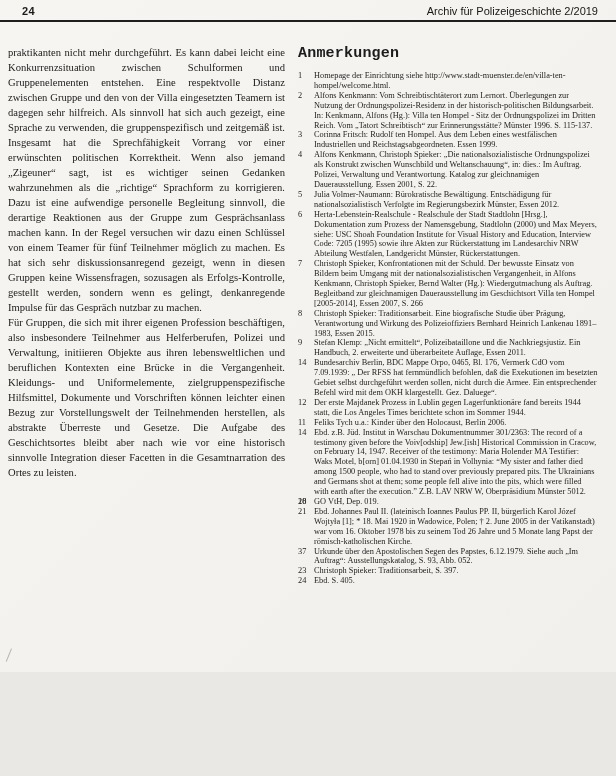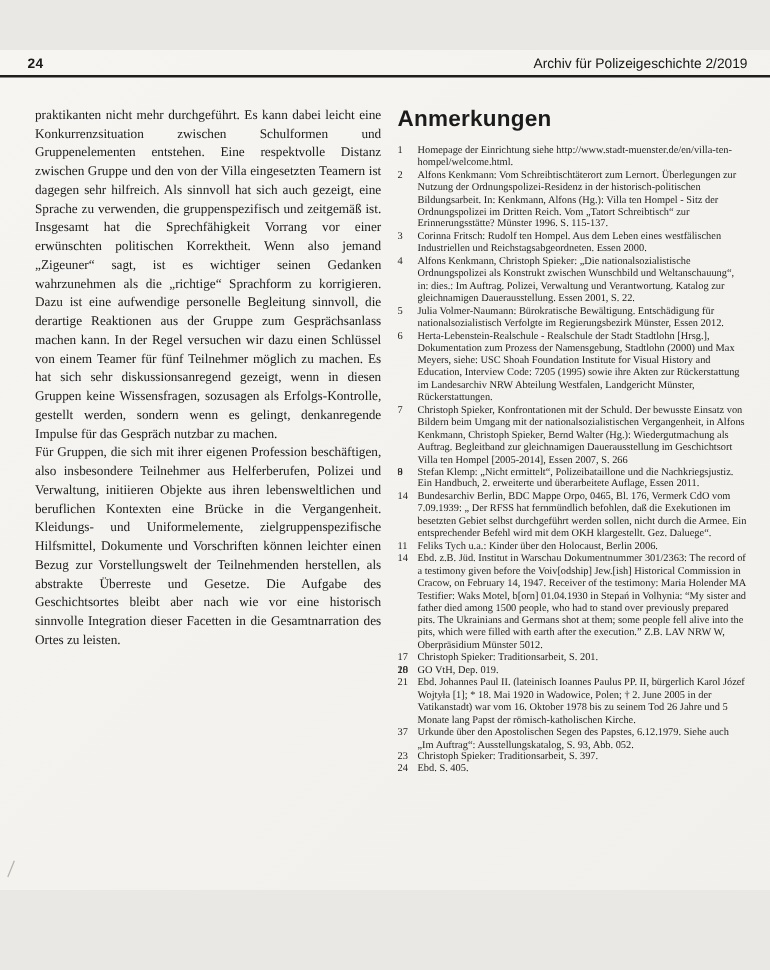--- a/index.html
+++ b/index.html
@@ -8,21 +8,20 @@
     background: #e9e8e5;
   }
   .page {
     position: relative;
     width: 616px;
     height: 672px;
     background: linear-gradient(135deg, #f6f5f2 0%, #f3f2ee 55%, #f1f0ec 100%);
     color: #1b1b1b;
     overflow: hidden;
     box-sizing: border-box;
-    margin-top: 40px;
   }
   
   .header-row {
     display: flex;
     justify-content: space-between;
     align-items: baseline;
     padding: 5px 18px 0 22px;
     font-family: "Liberation Sans", sans-serif;
     font-size: 11px;
   }
@@ -31,39 +30,39 @@
   .header-rule {
     height: 2px;
     background: #1e1e1e;
     margin-top: 3px;
     width: 100%;
   }
   
   .columns {
     display: flex;
     gap: 13px;
-    padding: 0 18px 0 28px;
+    padding: 0 18px 0 8px;
     margin-top: 23px;
   }
   .col-left {
     flex: none;
     width: 277px;
     font-family: "Liberation Serif", "DejaVu Serif", serif;
     font-size: 10.6px;
     line-height: 15px;
     text-align: justify;
   }
   .col-left p { margin: 0; }
   .col-right {
     flex: 1;
     font-family: "Liberation Serif", "DejaVu Serif", serif;
   }
   .notes-heading {
-    font-family: Liberation Sans, sans-serif;
-    font-size: 18px;
+    font-family: Liberation Mono, monospace;
+    font-size: 15px;
     font-weight: bold;
     margin: 0 0 9px 0;
     letter-spacing: 0.2px;
   }
   ol.notes {
     list-style: none;
     margin: 0;
     padding: 0;
     font-size: 8.3px;
     line-height: 9.9px;
@@ -113,45 +112,45 @@
       </section>
 
     <section class="col-right">
       <h2 class="notes-heading">Anmerkungen</h2>
       <ol class="notes">
 
           <li class="note"><span class="num">1</span><span class="txt">Homepage der Einrichtung siehe http://www.stadt-muenster.de/en/villa-ten-hompel/welcome.html.</span></li>
 
           <li class="note"><span class="num">2</span><span class="txt">Alfons Kenkmann: Vom Schreibtischtäterort zum Lernort. Überlegungen zur Nutzung der Ordnungspolizei-Residenz in der historisch-politischen Bildungsarbeit. In: Kenkmann, Alfons (Hg.): Villa ten Hompel - Sitz der Ordnungspolizei im Dritten Reich. Vom „Tatort Schreibtisch“ zur Erinnerungsstätte? Münster 1996. S. 115-137.</span></li>
 
-          <li class="note"><span class="num">3</span><span class="txt">Corinna Fritsch: Rudolf ten Hompel. Aus dem Leben eines westfälischen Industriellen und Reichstagsabgeordneten. Essen 2000.</span></li>
+          <li class="note"><span class="num">3</span><span class="txt">Corinna Fritsch: Rudolf ten Hompel. Aus dem Leben eines westfälischen Industriellen und Reichstagsabgeordneten. Essen 1999.</span></li>
 
           <li class="note"><span class="num">4</span><span class="txt">Alfons Kenkmann, Christoph Spieker: „Die nationalsozialistische Ordnungspolizei als Konstrukt zwischen Wunschbild und Weltanschauung“, in: dies.: Im Auftrag. Polizei, Verwaltung und Verantwortung. Katalog zur gleichnamigen Dauerausstellung. Essen 2001, S. 22.</span></li>
 
           <li class="note"><span class="num">5</span><span class="txt">Julia Volmer-Naumann: Bürokratische Bewältigung. Entschädigung für nationalsozialistisch Verfolgte im Regierungsbezirk Münster, Essen 2012.</span></li>
 
           <li class="note"><span class="num">6</span><span class="txt">Herta-Lebenstein-Realschule - Realschule der Stadt Stadtlohn [Hrsg.], Dokumentation zum Prozess der Namensgebung, Stadtlohn (2000) und Max Meyers, siehe: USC Shoah Foundation Institute for Visual History and Education, Interview Code: 7205 (1995) sowie ihre Akten zur Rückerstattung im Landesarchiv NRW Abteilung Westfalen, Landgericht Münster, Rückerstattungen.</span></li>
 
           <li class="note"><span class="num">7</span><span class="txt">Christoph Spieker, Konfrontationen mit der Schuld. Der bewusste Einsatz von Bildern beim Umgang mit der nationalsozialistischen Vergangenheit, in Alfons Kenkmann, Christoph Spieker, Bernd Walter (Hg.): Wiedergutmachung als Auftrag. Begleitband zur gleichnamigen Dauerausstellung im Geschichtsort Villa ten Hompel [2005-2014], Essen 2007, S. 266</span></li>
 
-          <li class="note"><span class="num">8</span></li>
+          <li class="note"><span class="num">8</span><span class="txt">Christoph Spieker: Traditionsarbeit. Eine biografische Studie über Prägung, Verantwortung und Wirkung des Polizeioffiziers Bernhard Heinrich Lankenau 1891–1983, Essen 2015.</span></li>
 
           <li class="note"><span class="num">9</span><span class="txt">Stefan Klemp: „Nicht ermittelt“, Polizeibataillone und die Nachkriegsjustiz. Ein Handbuch, 2. erweiterte und überarbeitete Auflage, Essen 2011.</span></li>
 
 
           <li class="note"><span class="num">14</span><span class="txt">Bundesarchiv Berlin, BDC Mappe Orpo, 0465, Bl. 176, Vermerk CdO vom 7.09.1939: „ Der RFSS hat fernmündlich befohlen, daß die Exekutionen im besetzten Gebiet selbst durchgeführt werden sollen, nicht durch die Armee. Ein entsprechender Befehl wird mit dem OKH klargestellt. Gez. Daluege“.</span></li>
 
+          <li class="note"><span class="num">12</span><span class="txt">Der erste Majdanek Prozess in Lublin gegen Lagerfunktionäre fand bereits 1944 statt, die Los Angeles Times berichtete schon im Sommer 1944.</span></li>
 
           <li class="note"><span class="num">11</span><span class="txt">Feliks Tych u.a.: Kinder über den Holocaust, Berlin 2006.</span></li>
 
           <li class="note"><span class="num">14</span><span class="txt">Ebd. z.B. Jüd. Institut in Warschau Dokumentnummer 301/2363: The record of a testimony given before the Voiv[odship] Jew.[ish] Historical Commission in Cracow, on February 14, 1947. Receiver of the testimony: Maria Holender MA Testifier: Waks Motel, b[orn] 01.04.1930 in Stepań in Volhynia: “My sister and father died among 1500 people, who had to stand over previously prepared pits. The Ukrainians and Germans shot at them; some people fell alive into the pits, which were filled with earth after the execution.” Z.B. LAV NRW W, Oberpräsidium Münster 5012.</span></li>
 
 
 
-          <li class="note"><span class="num">17</span><span class="txt">Christoph Spieker: Traditionsarbeit, S. 201.</span></li>
 
           <li class="note"><span class="num">18</span></li>
 
           <li class="note"><span class="num">20</span><span class="txt">GO VtH, Dep. 019.</span></li>
 
           <li class="note"><span class="num">21</span><span class="txt">Ebd. Johannes Paul II. (lateinisch Ioannes Paulus PP. II, bürgerlich Karol Józef Wojtyła [1]; * 18. Mai 1920 in Wadowice, Polen; † 2. June 2005 in der Vatikanstadt) war vom 16. Oktober 1978 bis zu seinem Tod 26 Jahre und 5 Monate lang Papst der römisch-katholischen Kirche.</span></li>
 
           <li class="note"><span class="num">37</span><span class="txt">Urkunde über den Apostolischen Segen des Papstes, 6.12.1979. Siehe auch „Im Auftrag“: Ausstellungskatalog, S. 93, Abb. 052.</span></li>
 
           <li class="note"><span class="num">23</span><span class="txt">Christoph Spieker: Traditionsarbeit, S. 397.</span></li>

